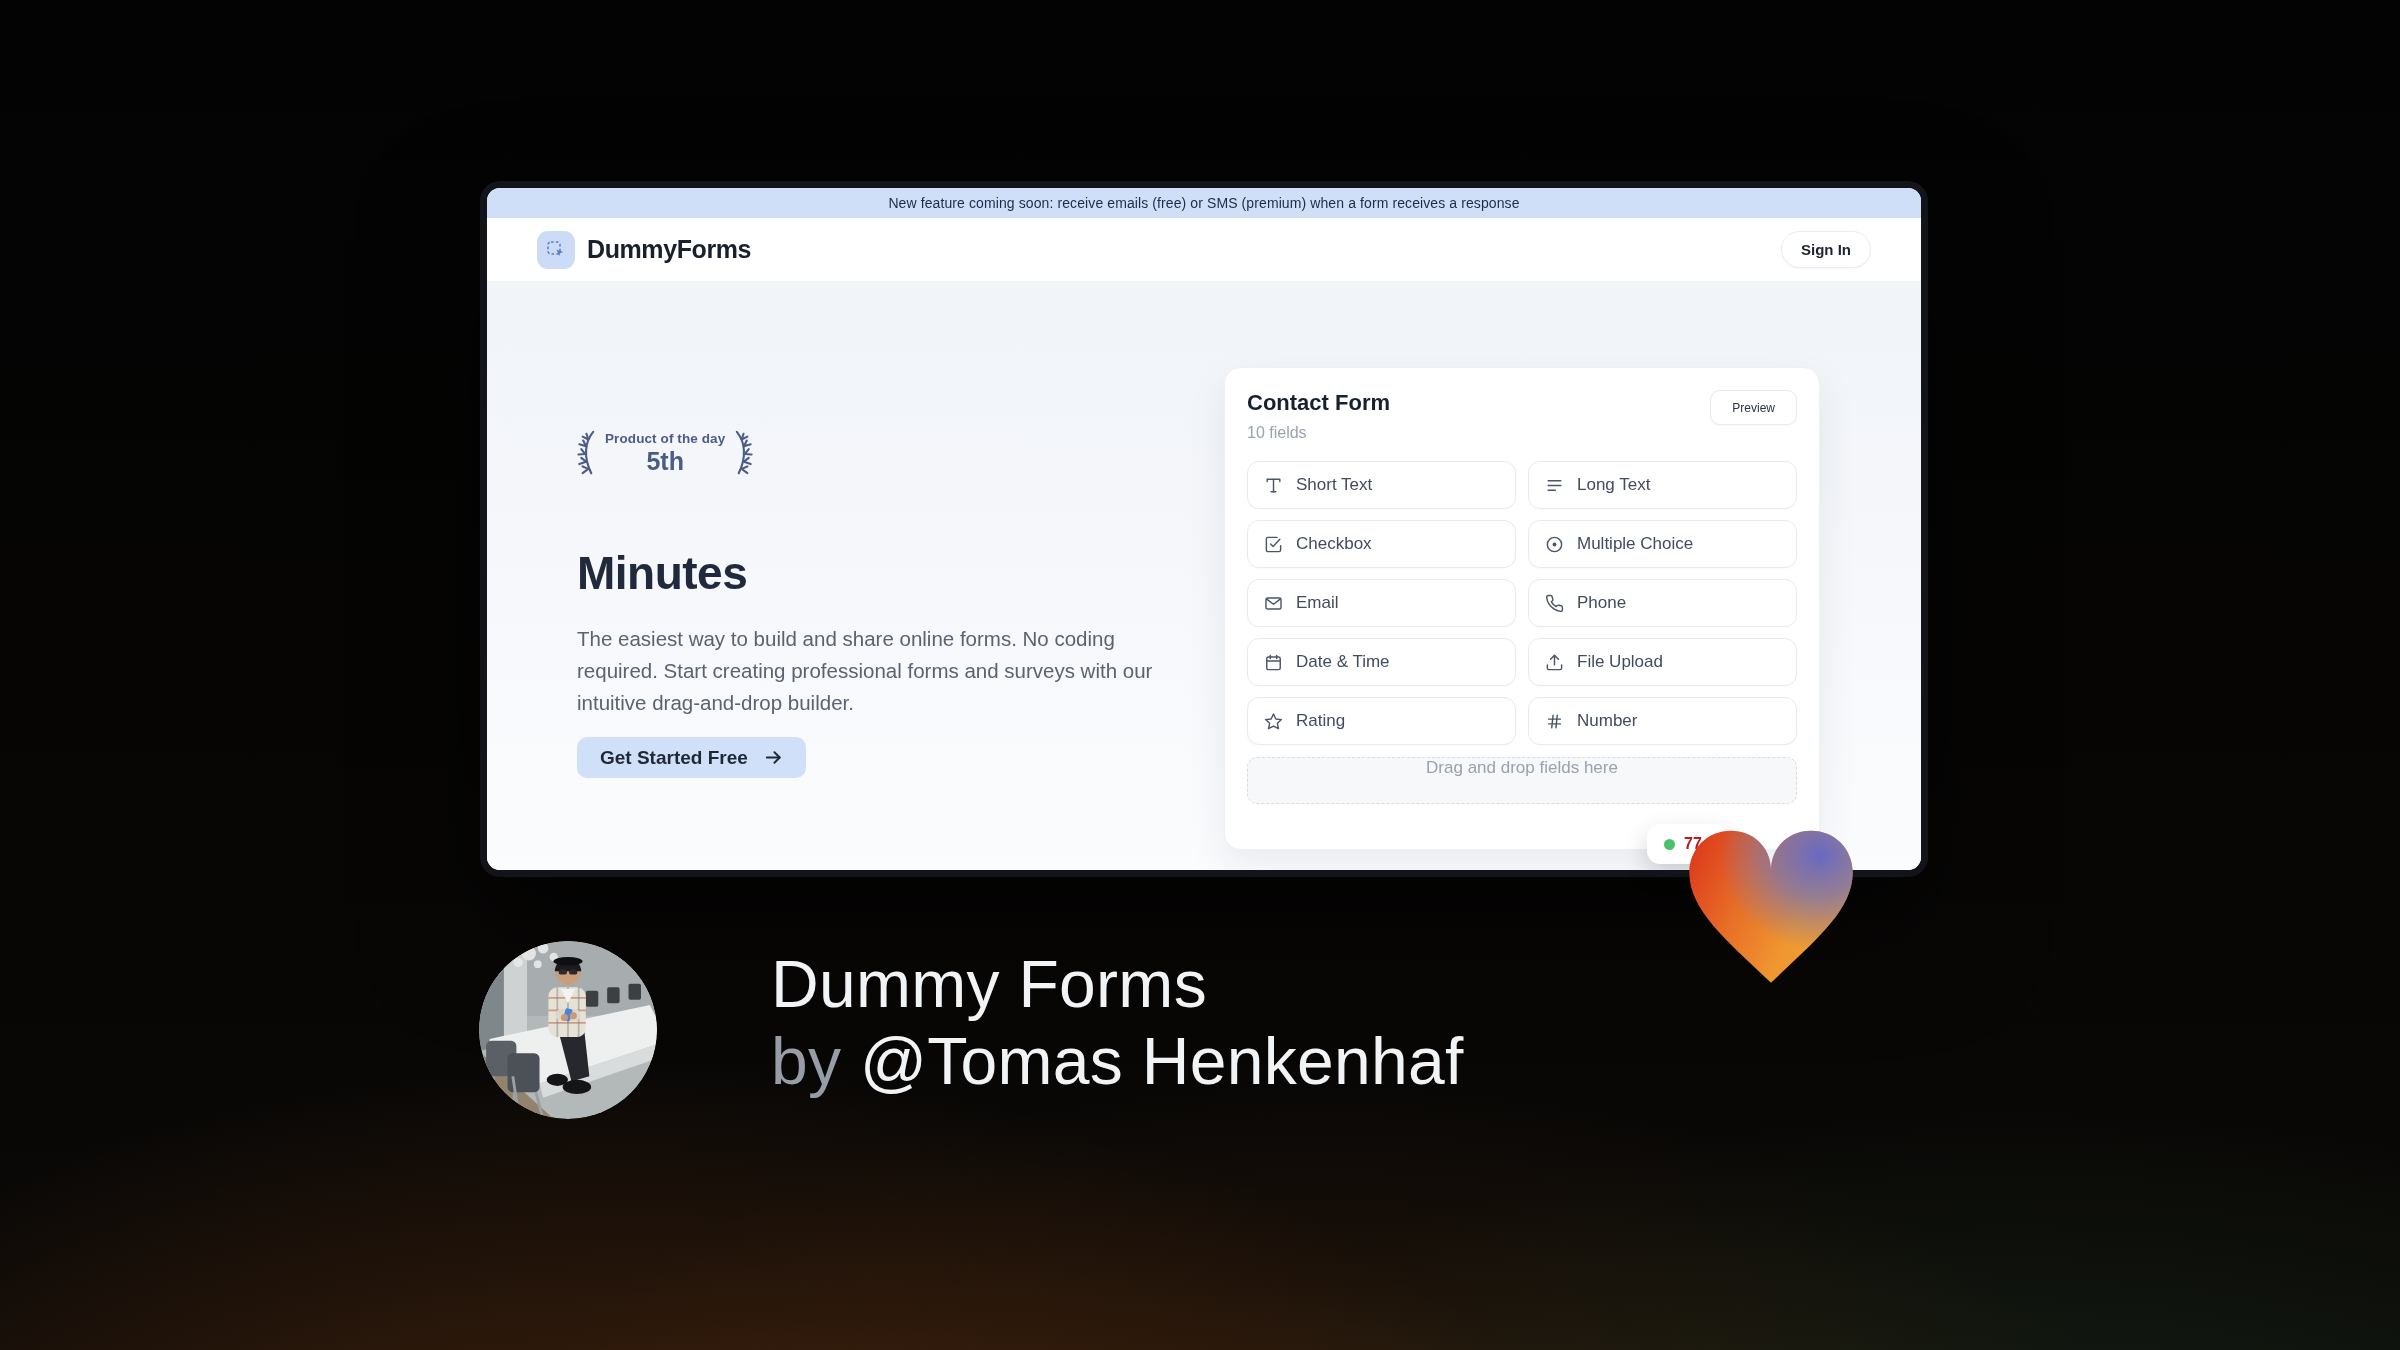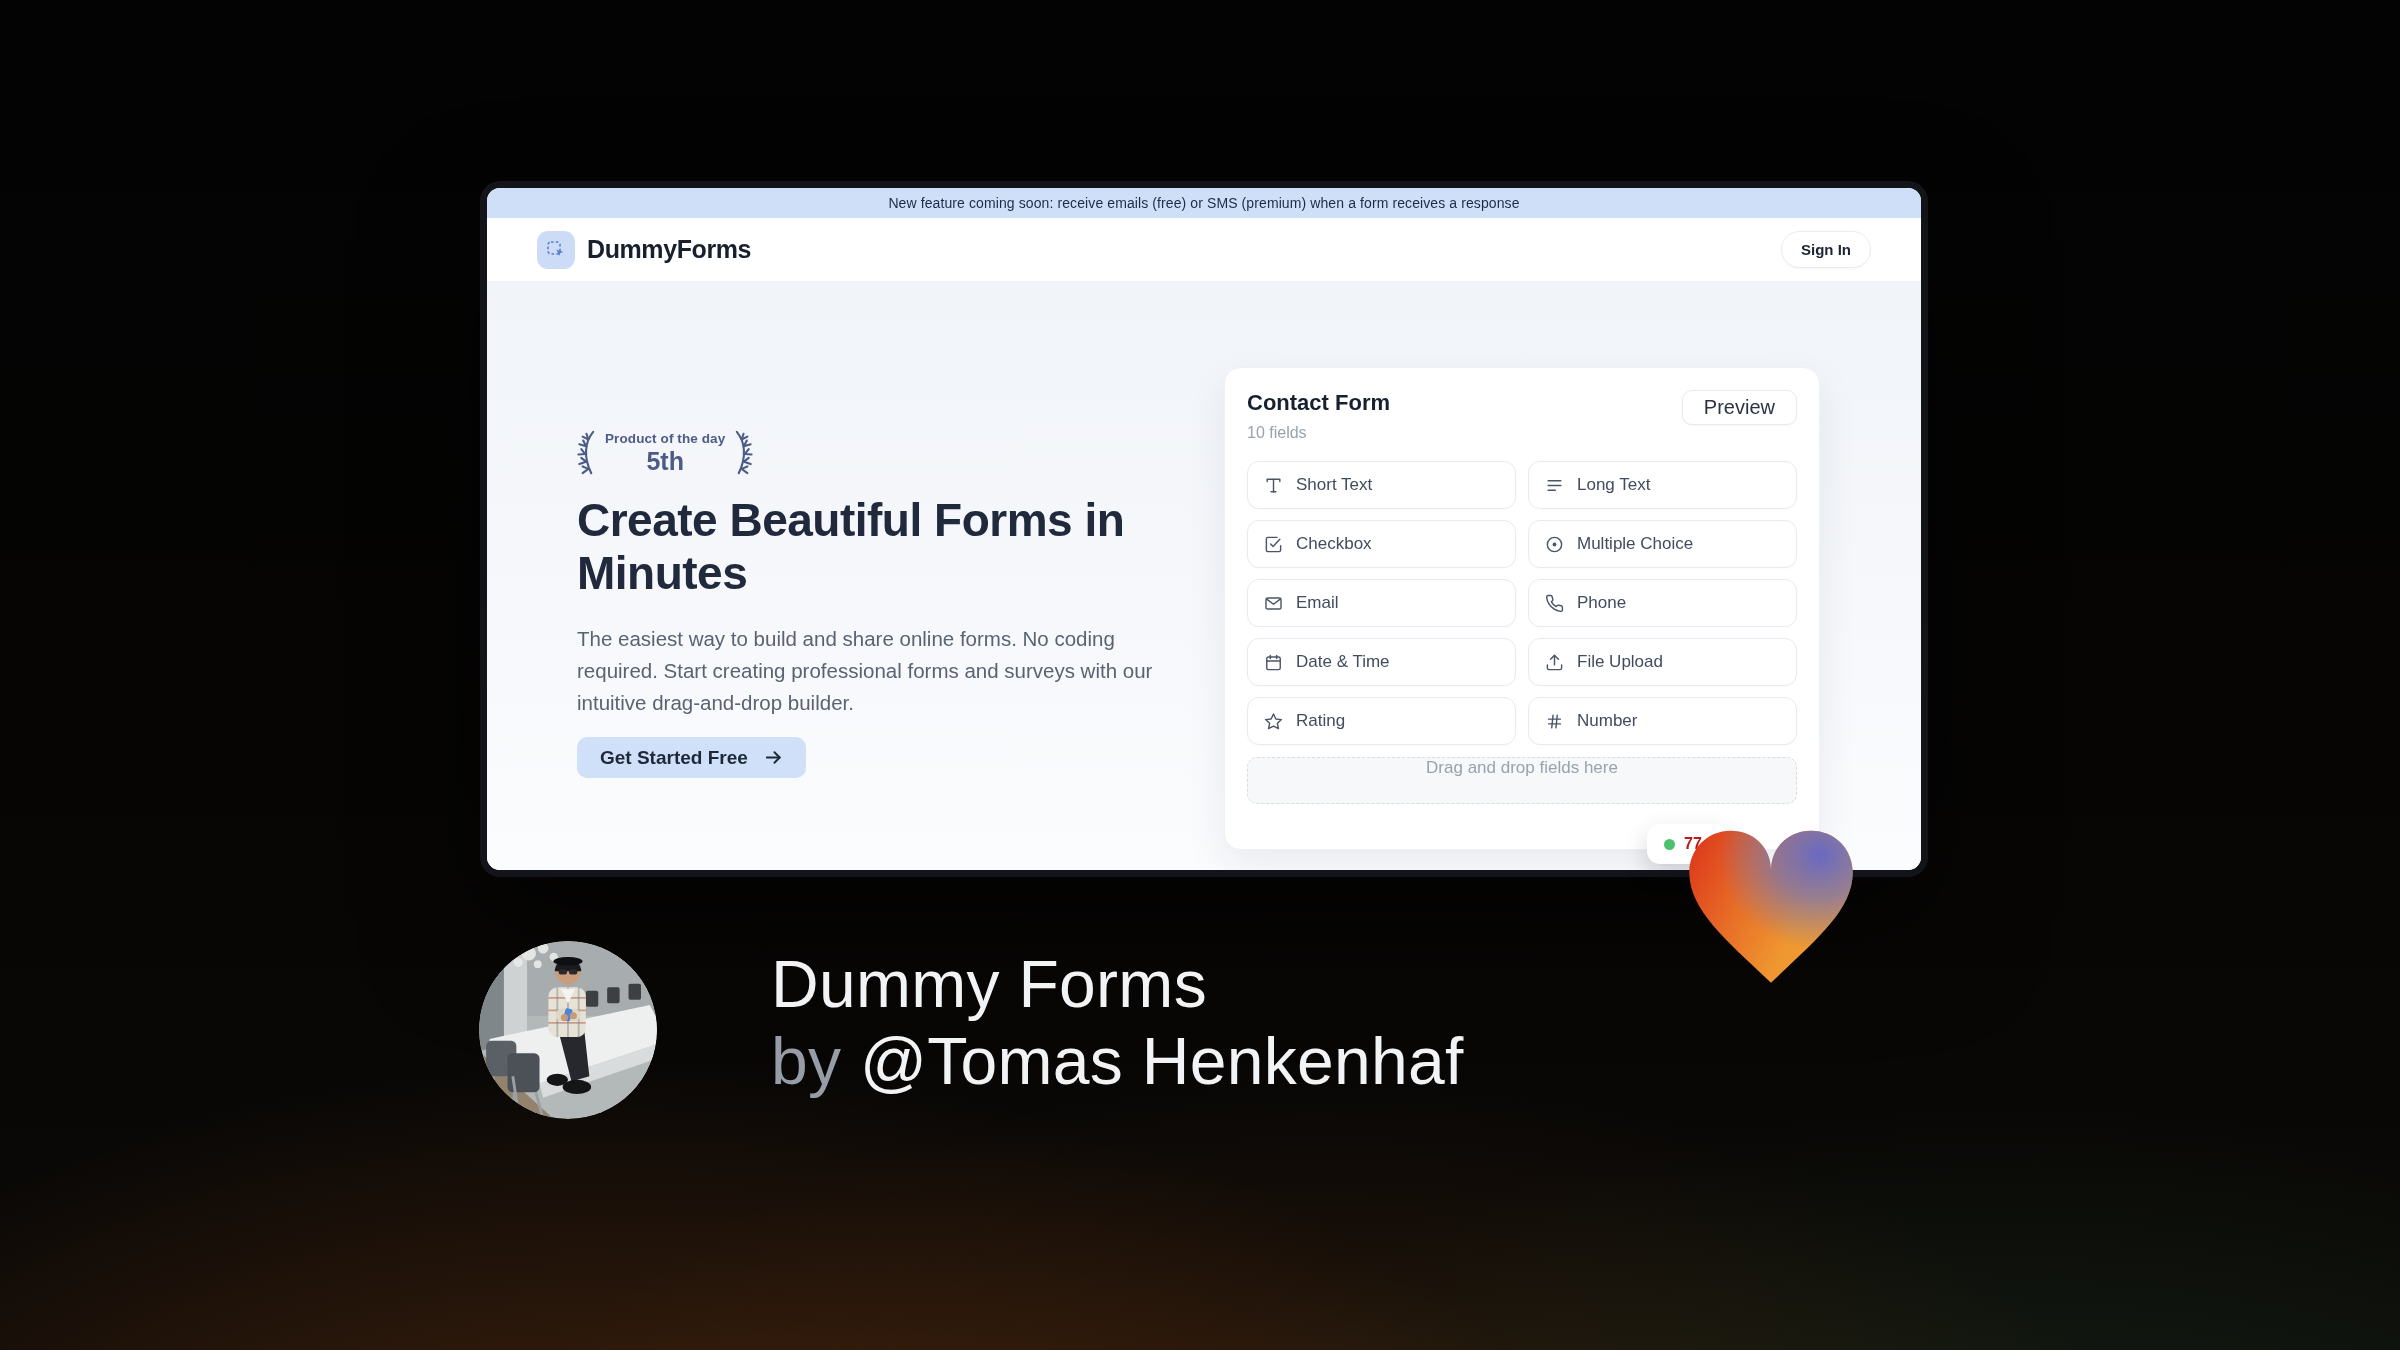--- a/index.html
+++ b/index.html
@@ -63,21 +63,21 @@
   .card {
     position:absolute; left:737px; top:85px; width:596px; height:483px;
     background:#fff; border-radius:16px; border:1px solid #edf0f4;
     box-shadow:0 16px 40px rgba(25,35,60,0.08); padding:22px;
   }
   .card-head { display:flex; justify-content:space-between; align-items:flex-start; }
   .card-title { font-size:22px; font-weight:700; color:#16202f; }
   .card-sub { font-size:16px; color:#9aa2ae; margin-top:8px; }
   .preview-btn {
     height:35px; padding:0 21px; border:1px solid #e7eaef; border-radius:10px; background:#fff;
-    font-size:20px; font-weight:500; color:#2a3345; display:flex; align-items:center;
+    font-size:12px; font-weight:500; color:#2a3345; display:flex; align-items:center;
     box-shadow:0 1px 2px rgba(16,24,40,0.04); cursor:pointer;
   }
   .fields { margin-top:19px; display:grid; grid-template-columns:1fr 1fr; gap:11px 12px; }
   .field {
     height:48px; border:1px solid #e7eaf0; border-radius:12px; background:#fff;
     display:flex; align-items:center; gap:13px; padding:2px 16px;
     font-size:17px; font-weight:500; color:#414c5f; cursor:grab;
     box-shadow:0 1px 2px rgba(16,24,40,0.02);
   }
   .field svg { color:#4a5568; flex:none; }
@@ -140,21 +140,21 @@
       <svg width="25" height="50" viewBox="0 0 26 52" fill="none" stroke="#4d5c87" stroke-width="2.2" stroke-linecap="round" style="transform:scaleX(-1)">
         <path d="M21 4 C12.5 14, 10.5 30, 19 47"></path>
         <path d="M16 12 l-6 -3 M16 12 l-2 -6"></path>
         <path d="M13.6 19 l-7 -2 M13.6 19 l-3 -6"></path>
         <path d="M12.6 27 l-7 0.5 M12.6 27 l-4 -5"></path>
         <path d="M13.6 35 l-7 2.5 M13.6 35 l-5 -4"></path>
         <path d="M16 42.5 l-6 4.5 M16 42.5 l-6 -2.5"></path>
       </svg>
     </div>
 
-    <h1 class="headline"><span>Create Beautiful Forms in</span><br><span>Minutes</span></h1>
+    <h1 class="headline"><br><span>Minutes</span></h1>
 
     <p class="desc">The easiest way to build and share online forms. No coding required. Start creating professional forms and surveys with our intuitive drag-and-drop builder.</p>
 
     <button class="cta">
       <span>Get Started Free</span>
       <svg width="19" height="19" viewBox="0 0 20 20" fill="none" stroke="#1e2838" stroke-width="2" stroke-linecap="round" stroke-linejoin="round">
         <line x1="3" y1="10" x2="16.5" y2="10"></line>
           <polyline points="11 4.5 16.5 10 11 15.5"></polyline>
       </svg>
     </button>

